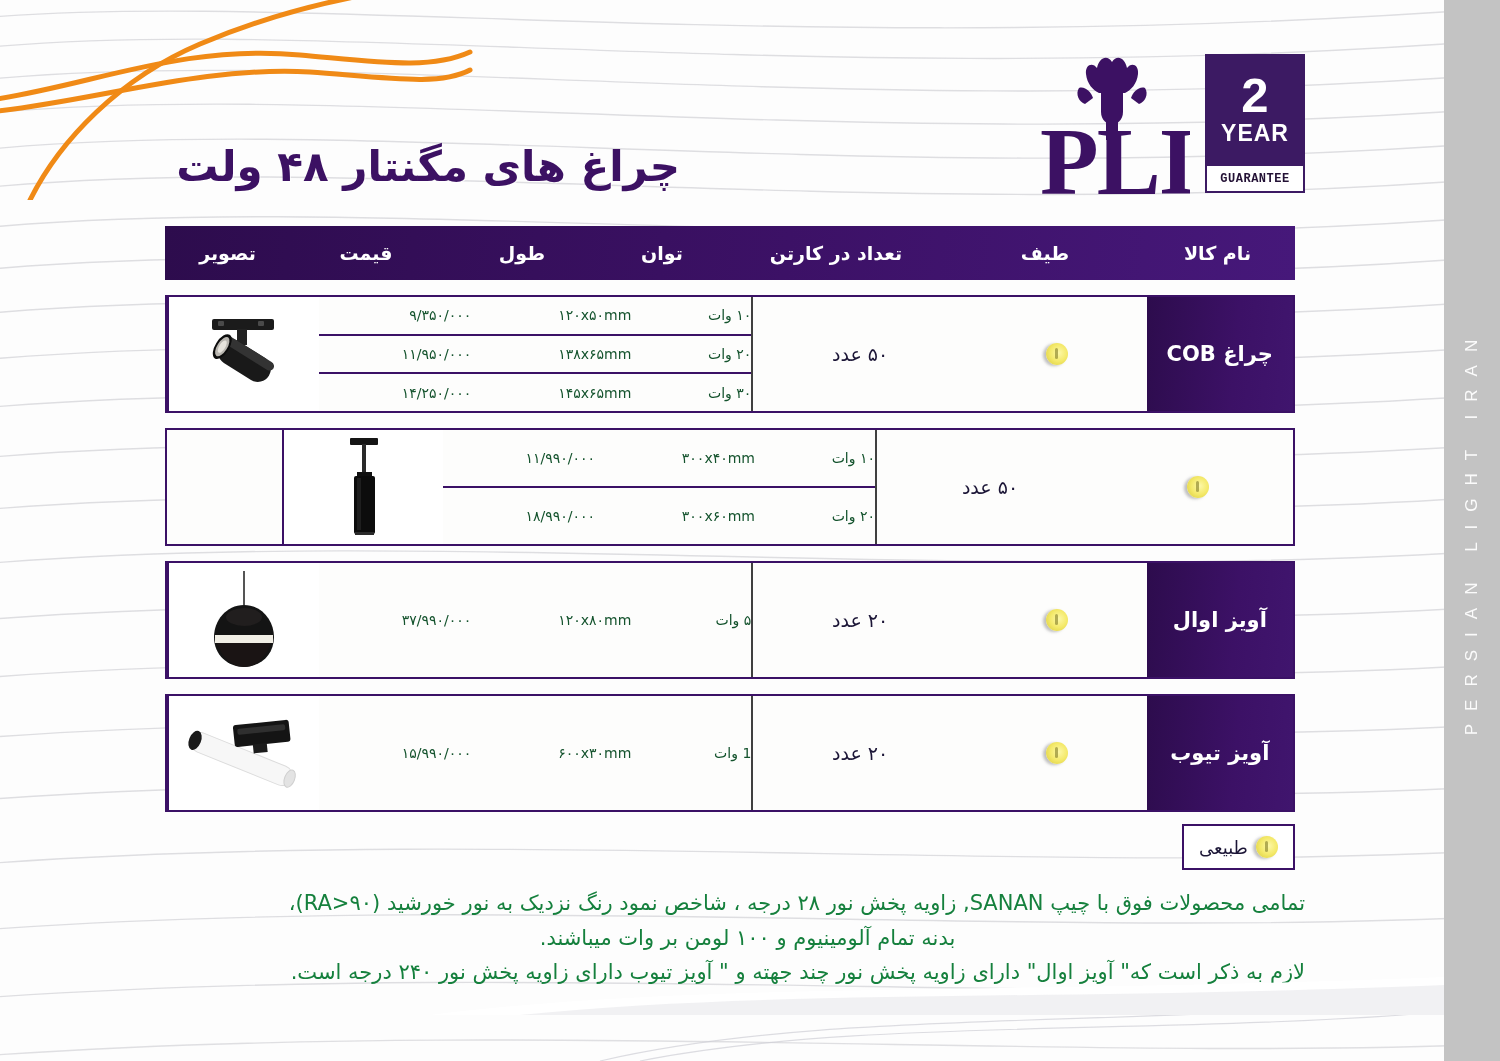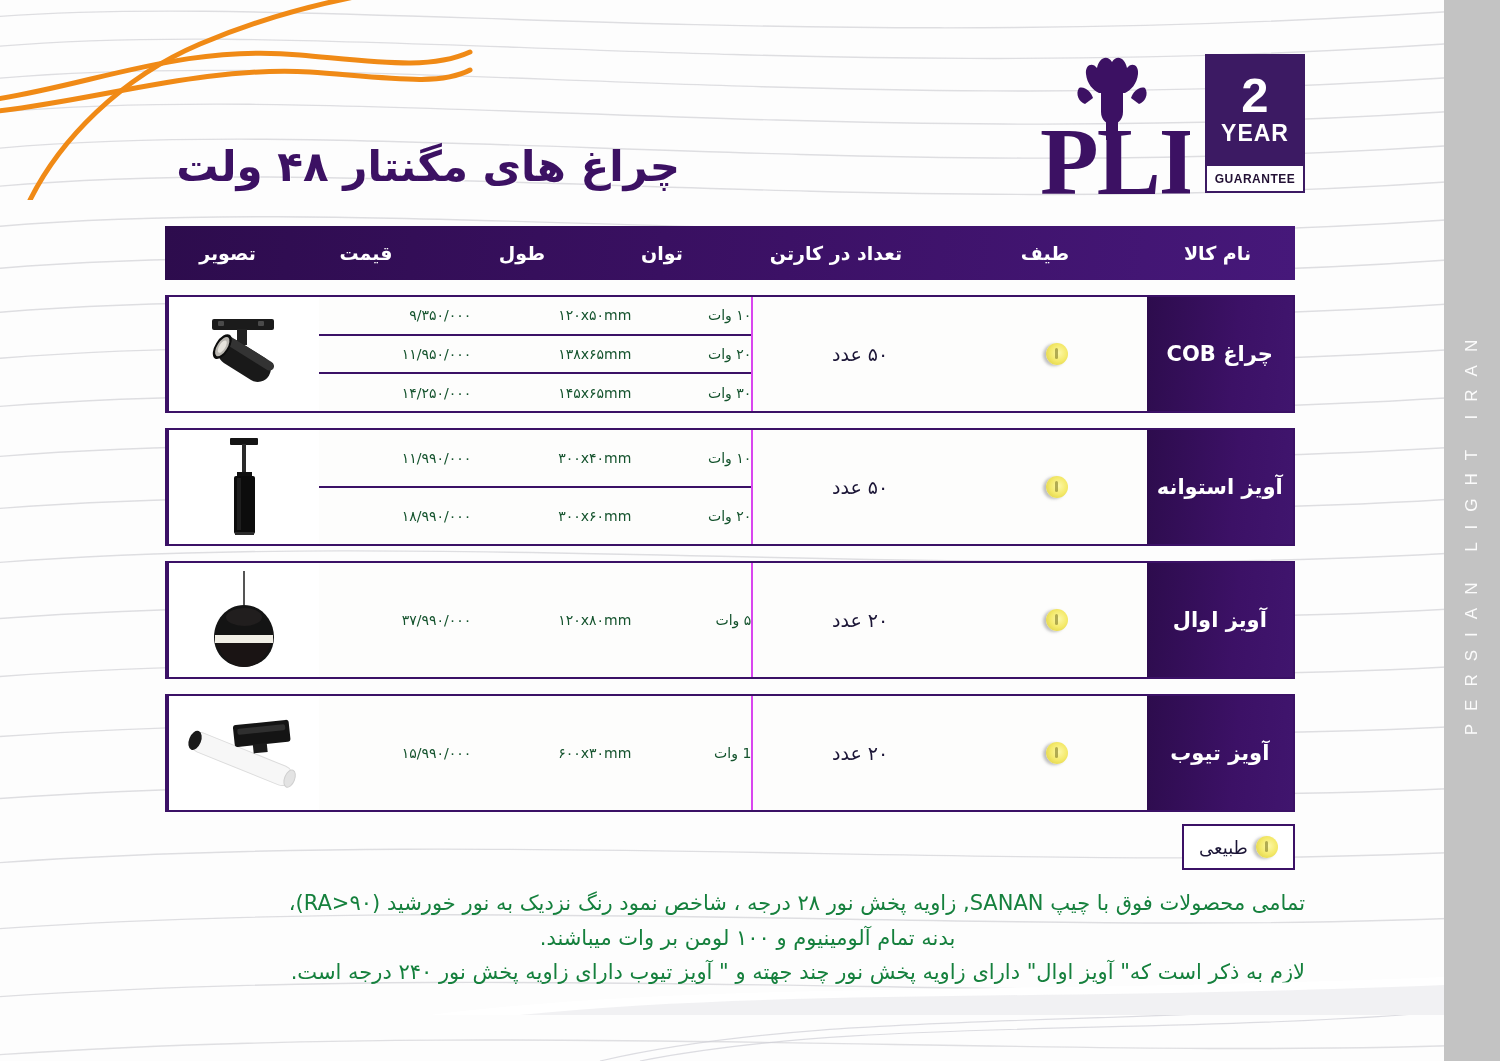--- a/index.html
+++ b/index.html
@@ -128,21 +128,21 @@
     background: #ffffff;
     border: 2px solid #3c1a63;
     border-top: none;
     display: flex;
     align-items: center;
     justify-content: center;
     color: #231135;
     font-size: 12px;
     font-weight: bold;
     letter-spacing: .5px;
-    font-family: Liberation Sans, sans-serif;
+    font-family: Liberation Mono, monospace;
   }
 
   
   #page-title {
     position: absolute;
     right: 820px; top: 142px;
     z-index: 4;
     color: #3c1163;
     font-size: 42px;
     font-weight: bold;
@@ -225,21 +225,21 @@
     flex: 1 1 0;
     border-bottom: 2px solid #3b1166;
   }
   .subrow:last-child { border-bottom: none; }
   .sub-cell {
     text-align: right;
     font-size: 14px;
     color: #14532d;
     white-space: nowrap;
   }
-  .vsep-left  { border-left: 2px solid #d946ef; }
+  .vsep-left  { border-left: 2px solid #404040; }
 
   
   .spectrum-dot {
     width: 22px; height: 22px;
     border-radius: 50%;
     background: radial-gradient(circle at 58% 45%, #fdf8a8 0%, #f4e96a 48%, #e8dc55 70%, #bdb7a8 100%);
     box-shadow: -3px 1px 3px rgba(140,140,140,.55);
     display: inline-block;
     position: relative;
   }
@@ -414,21 +414,20 @@
               <ellipse cx="45" cy="61" rx="7" ry="14" fill="#0d0d0d"></ellipse>
               <ellipse cx="45" cy="61" rx="5" ry="11" fill="#b9b6b0"></ellipse>
               <ellipse cx="45" cy="61" rx="3" ry="7" fill="#e6e3dc"></ellipse>
             </g>
           </g>
         </svg>
       </div>
     </div>
 
     <div class="trow">
-      <div class="cell-name c-name">آویز استوانه</div>
       <div class="cell-spec c-spec">
         <span class="spectrum-dot"></span>
       </div>
       <div class="cell-carton c-carton vsep-left">۵۰ عدد</div>
       <div class="subcols" style="width:432px">
         <div class="subrow">
           <div class="sub-cell c-power">۱۰ وات</div>
           <div class="sub-cell c-length">۳۰۰x۴۰mm</div>
           <div class="sub-cell c-price">۱۱/۹۹۰/۰۰۰</div>
         </div>

